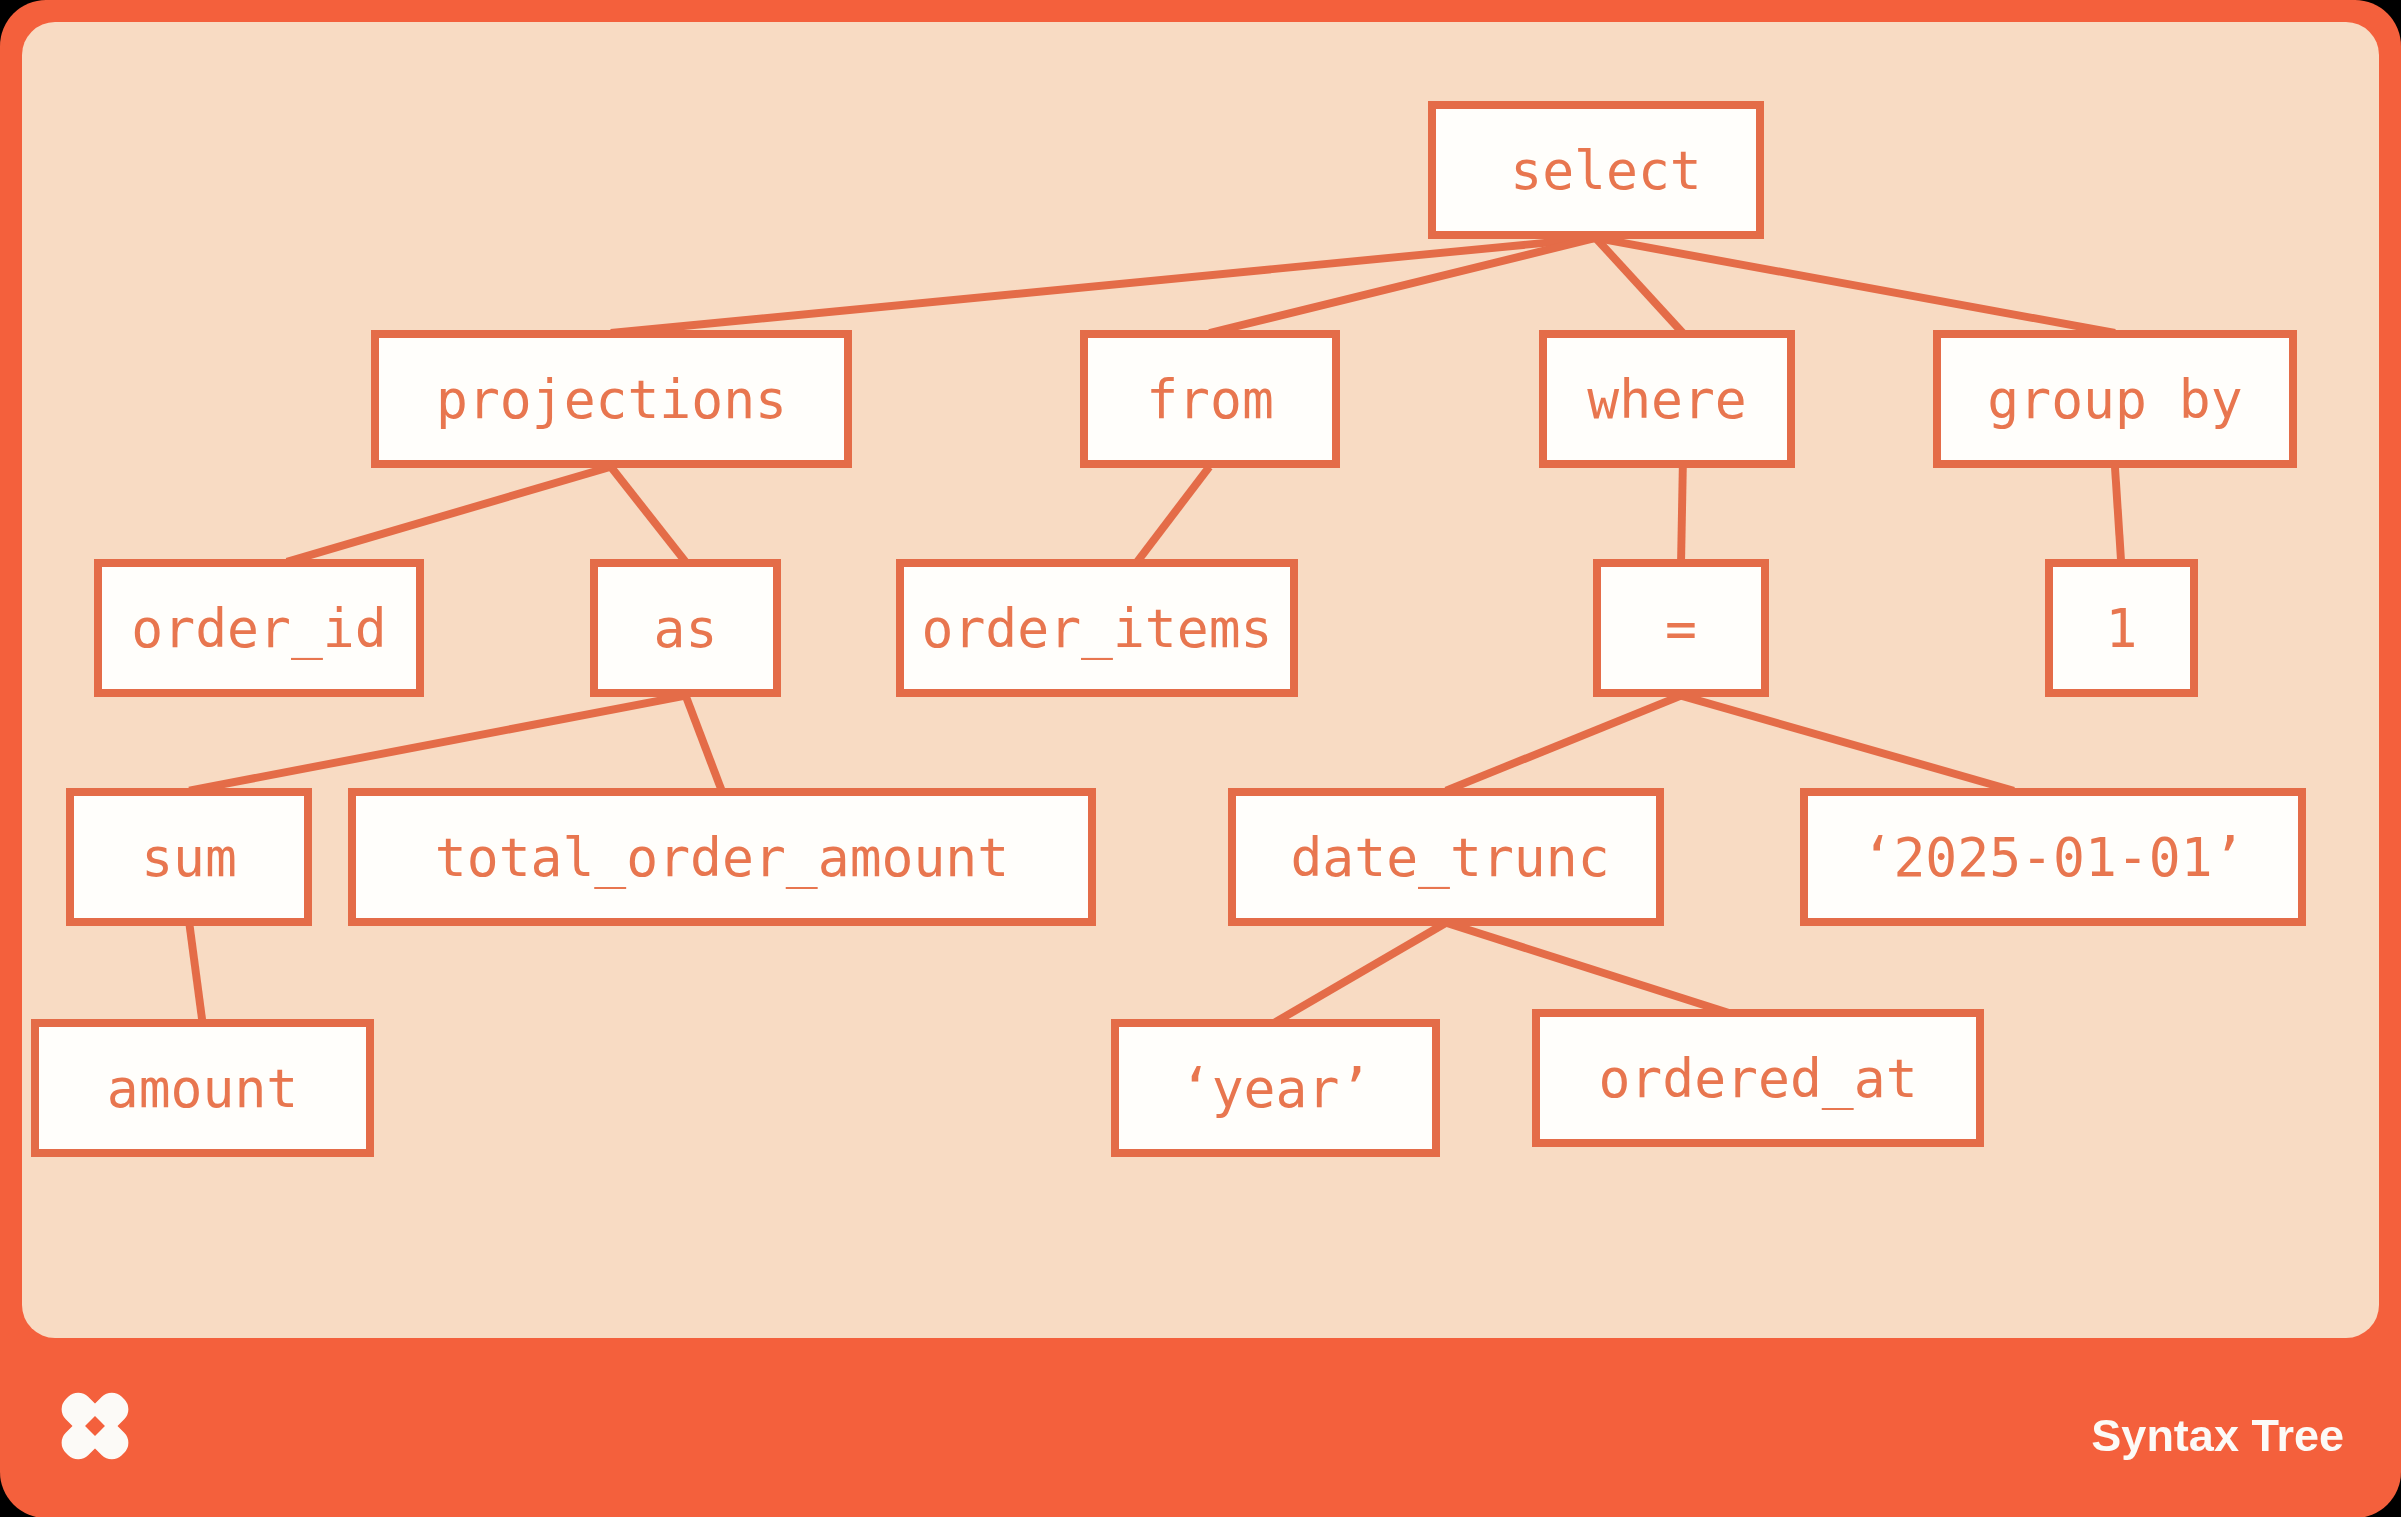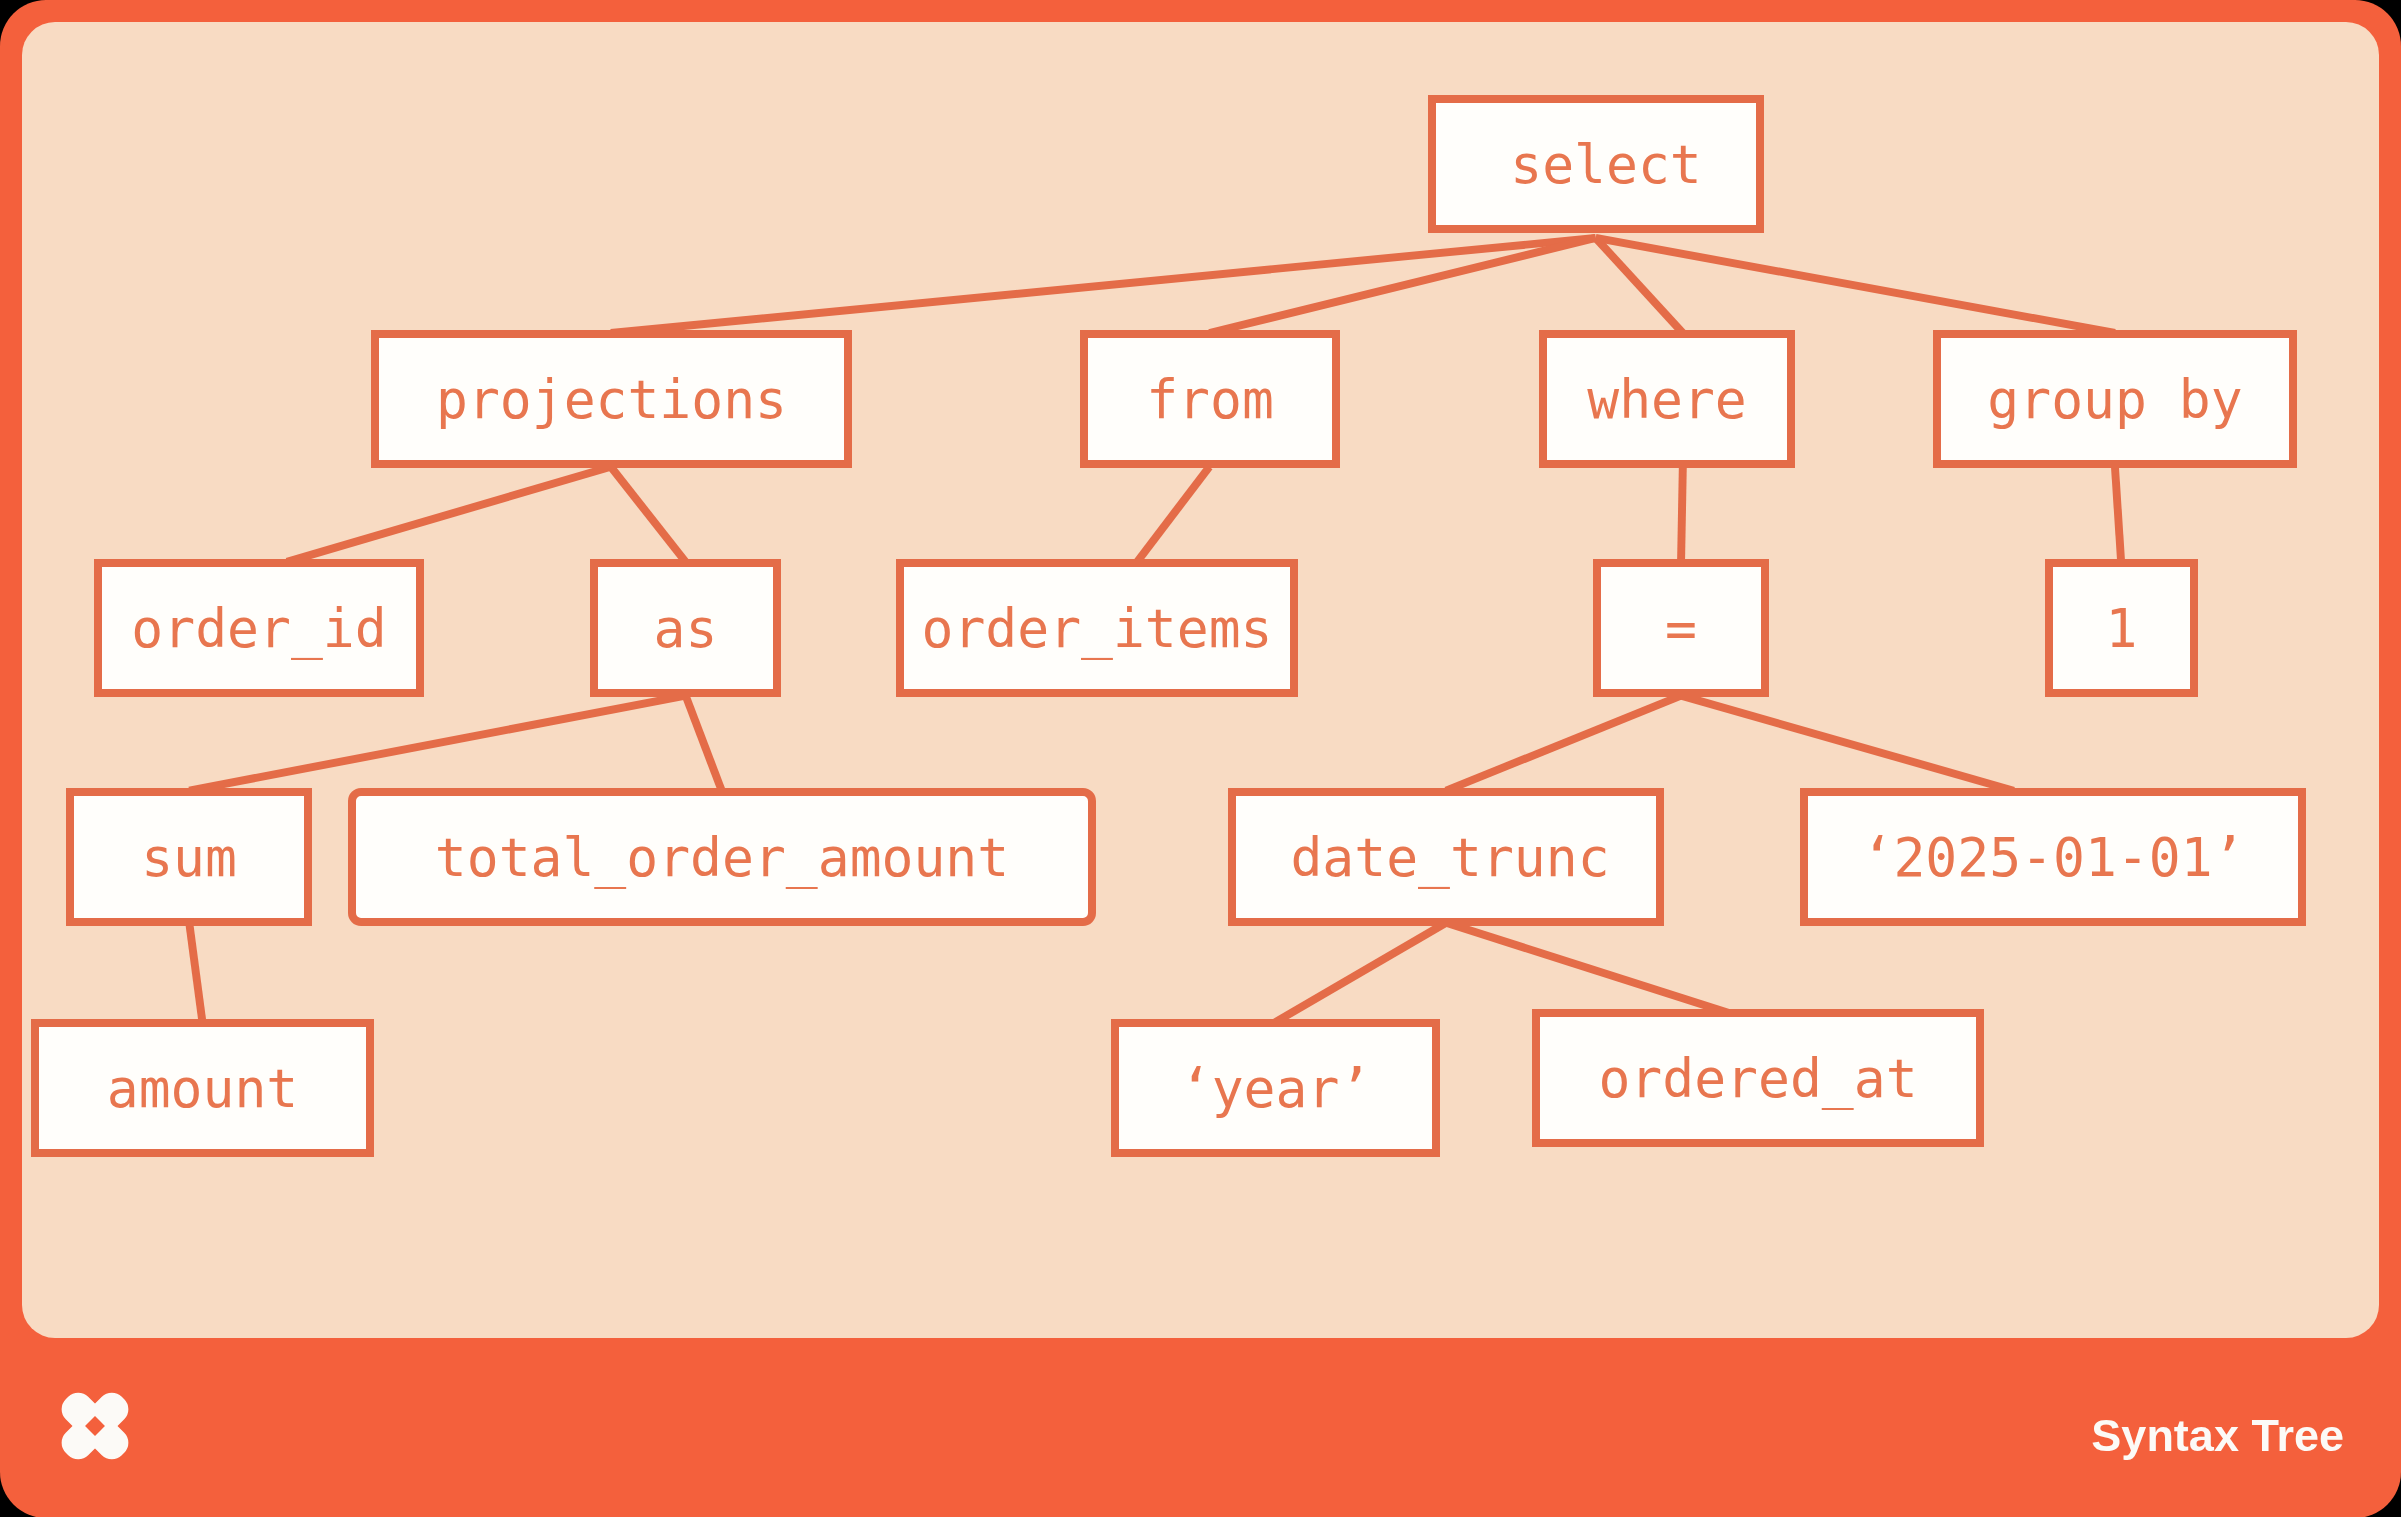--- a/index.html
+++ b/index.html
@@ -50,32 +50,32 @@
     border: 8.8px solid #E46C48;
     display: flex;
     align-items: center;
     justify-content: center;
     color: #E8764F;
     font-size: 53px;
     letter-spacing: 0px;
     white-space: nowrap;
   }
   
-  .n-select      { left:1428px; top:95px;  width:336px;padding-left:20px; }
+  .n-select      { left:1428px; top:101px;  width:336px;padding-left:20px; }
   .n-projections { left:371px;  top:330px;  width:481px; }
   .n-from        { left:1080px; top:330px;  width:260px; }
   .n-where       { left:1539px; top:330px;  width:256px; }
   .n-groupby     { left:1933px; top:330px;  width:364px; }
   .n-orderid     { left:78px;  top:559px;  width:330px;margin-left:16px; }
   .n-as          { left:590px;  top:559px;  width:191px; }
   .n-orderitems  { left:896px; top:559px;  width:402px; }
   .n-eq          { left:1593px; top:559px;  width:176px; }
   .n-one         { left:2045px; top:559px;  width:153px; }
   .n-sum         { left:66px;   top:788px;  width:246px; }
-  .n-total       { left:348px;  top:788px;  width:748px;border-radius:13px; }
+  .n-total       { left:348px;  top:788px;  width:748px; }
   .n-datetrunc   { left:1228px; top:788px;  width:436px;padding-left:8px; }
   .n-dateliteral { left:1761px; top:788px;  width:506px;margin-left:39px; }
   .n-amount      { left:31px;   top:1019px; width:343px; }
   .n-year        { left:1111px; top:1019px; width:329px; }
   .n-orderedat   { left:1532px; top:1009px; width:452px; }
 
   .footer {
     position: absolute;
     left: 0;
     top: 1338px;

